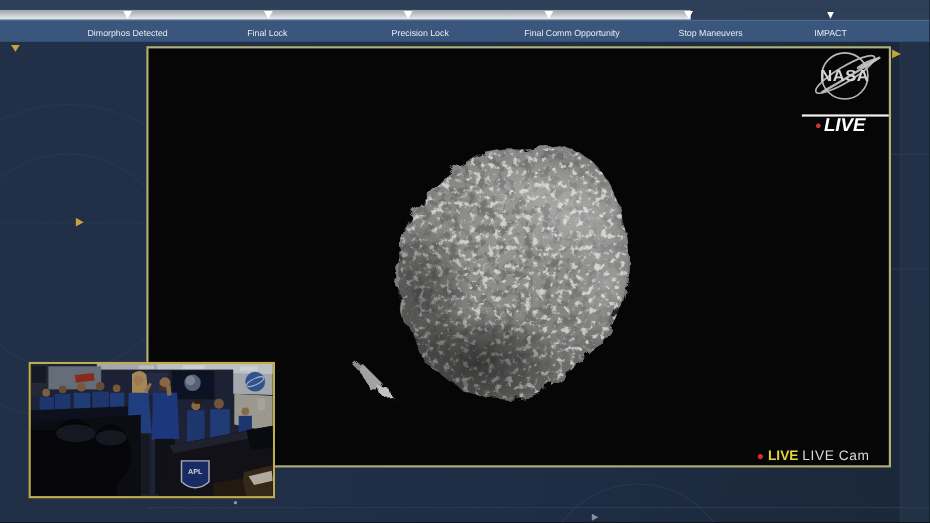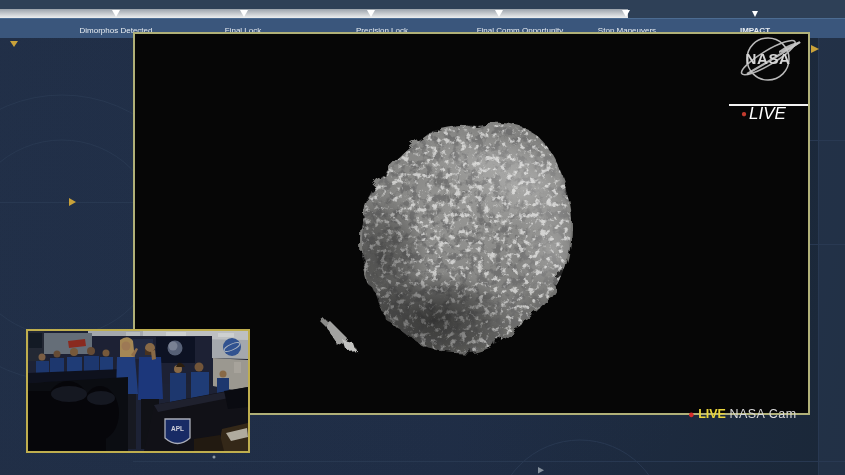--- a/index.html
+++ b/index.html
@@ -12,26 +12,26 @@
   #pbar{left:0;top:9px;width:845px;height:9px;background:#2e4057;}
   #pfill{left:0;top:0;width:628px;height:9px;
     background:linear-gradient(#9aa2ab,#c9cdd1 55%,#eceeef);}
   #labelbar{left:0;top:18px;width:845px;height:20px;background:#3a567c;border-top:1px solid #4c6c92;box-sizing:border-box;}
   .tlabel{position:absolute;top:7px;transform:translateX(-50%);
     font-size:8px;color:#e8edf2;white-space:nowrap;}
   .tri-down{position:absolute;width:0;height:0;
     border-left:4.5px solid transparent;border-right:4.5px solid transparent;
     border-top:7.5px solid #fff;top:1px;transform:translateX(-50%);}
   
-  #frame{left:133px;top:32px;width:673px;height:379px;background:#060606;
+  #frame{left:133px;top:42px;width:673px;height:379px;background:#060606;
     border:2px solid #b0b078;}
   
   #nasaline{left:729px;top:104px;width:79px;height:2px;background:#f2f2f2;}
   #livetop{left:741px;top:104px;width:70px;height:18px;color:#fff;
-    font-style:italic;font-weight:normal;font-size:17px;letter-spacing:0px;}
+    font-style:italic;font-weight:bold;font-size:17px;letter-spacing:0px;}
   #livetop .dot{color:#c23b2e;font-size:10px;font-style:normal;vertical-align:2.5px;
     letter-spacing:0;margin-right:2px;}
   #livebot{left:688px;top:407px;font-size:12.5px;font-weight:bold;color:#d9d9d9;}
   #livebot .dot{color:#d42c2c;font-size:11px;}
   #livebot .yl{color:#e8d43c;}
   #livebot .cam{font-weight:normal;color:#d9d9d9;letter-spacing:0.5px;}
   
   #inset{left:26px;top:329px;width:220px;height:120px;background:#0a0a12;
     border:2px solid #bfae4e;}
   .ytri{position:absolute;width:0;height:0;}
@@ -64,22 +64,22 @@
     <div class="tri-down" style="left:371px"></div>
     <div class="tri-down" style="left:498.5px"></div>
     <div class="tri-down" style="left:626px"></div>
     <div class="tri-down" style="left:755px;border-left-width:3.5px;border-right-width:3.5px;border-top-width:6.5px;top:2px"></div>
   </div>
   <div id="labelbar" class="abs">
     <span class="tlabel" style="left:116px">Dimorphos Detected</span>
     <span class="tlabel" style="left:243px">Final Lock</span>
     <span class="tlabel" style="left:382px">Precision Lock</span>
     <span class="tlabel" style="left:520px">Final Comm Opportunity</span>
-    <span class="tlabel" style="left:627px">Stop Maneuvers</span>
-    <span class="tlabel" style="left:755px;font-weight:bold">IMPACT</span>
+    <span class="tlabel" style="left:646px">Stop Maneuvers</span>
+    <span class="tlabel" style="left:755px;font-weight:normal">IMPACT</span>
   </div>
 
   <div class="ytri abs" style="left:10px;top:41px;
     border-left:4px solid transparent;border-right:4px solid transparent;
     border-top:6px solid #c9a23a;"></div>
   <div class="ytri abs" style="left:69px;top:198px;
     border-top:4px solid transparent;border-bottom:4px solid transparent;
     border-left:7px solid #c9a23a;"></div>
   <div class="ytri abs" style="left:811px;top:45px;
     border-top:4.5px solid transparent;border-bottom:4.5px solid transparent;
@@ -159,21 +159,21 @@
       </g>
       <path d="M14,40 C28,32 48,20 67,8" fill="none" stroke="#c6c6c6" stroke-width="2.2" opacity="0.9"></path>
       <path d="M46,17 C54,11 62,8 68,8 C62,13 54,17 46,19 z" fill="#c6c6c6" opacity="0.9"></path>
       <text x="35" y="30" text-anchor="middle" font-family="Liberation Sans,sans-serif" font-size="14.5" font-weight="bold" fill="#d4d4d4" letter-spacing="0.5" transform="scale(1.04 1)" style="transform-origin:35px 25px">NASA</text>
     </svg>
   </div>
 
   <div id="nasaline" class="abs"></div>
   <div id="livetop" class="abs"><span class="dot">●</span>LIVE</div>
 
-  <div id="livebot" class="abs"><span class="dot">●</span> <span class="yl">LIVE</span> <span class="cam">NASA Cam</span></div>
+  <div id="livebot" class="abs"><span class="dot">●</span> <span class="yl">LIVE</span> <span class="cam">LIVE Cam</span></div>
 
   <div id="inset" class="abs">
     <svg class="abs" style="left:0;top:0;filter:blur(0.5px) brightness(0.92)" width="220" height="120" viewBox="0 0 220 120">
       <rect x="0" y="0" width="220" height="120" fill="#20253a"></rect>
 
       <polygon points="60,0 220,0 220,28 182,27 120,13 60,7" fill="#b2b7bc"></polygon>
       <polygon points="115,0 220,0 220,9 115,7" fill="#cdd1d3"></polygon>
       <rect x="138" y="1" width="20" height="4" fill="#dfe2e2"></rect>
       <rect x="190" y="2" width="16" height="4" fill="#dfe2e2"></rect>
       <rect x="98" y="1" width="14" height="4" fill="#c8cccd"></rect>

